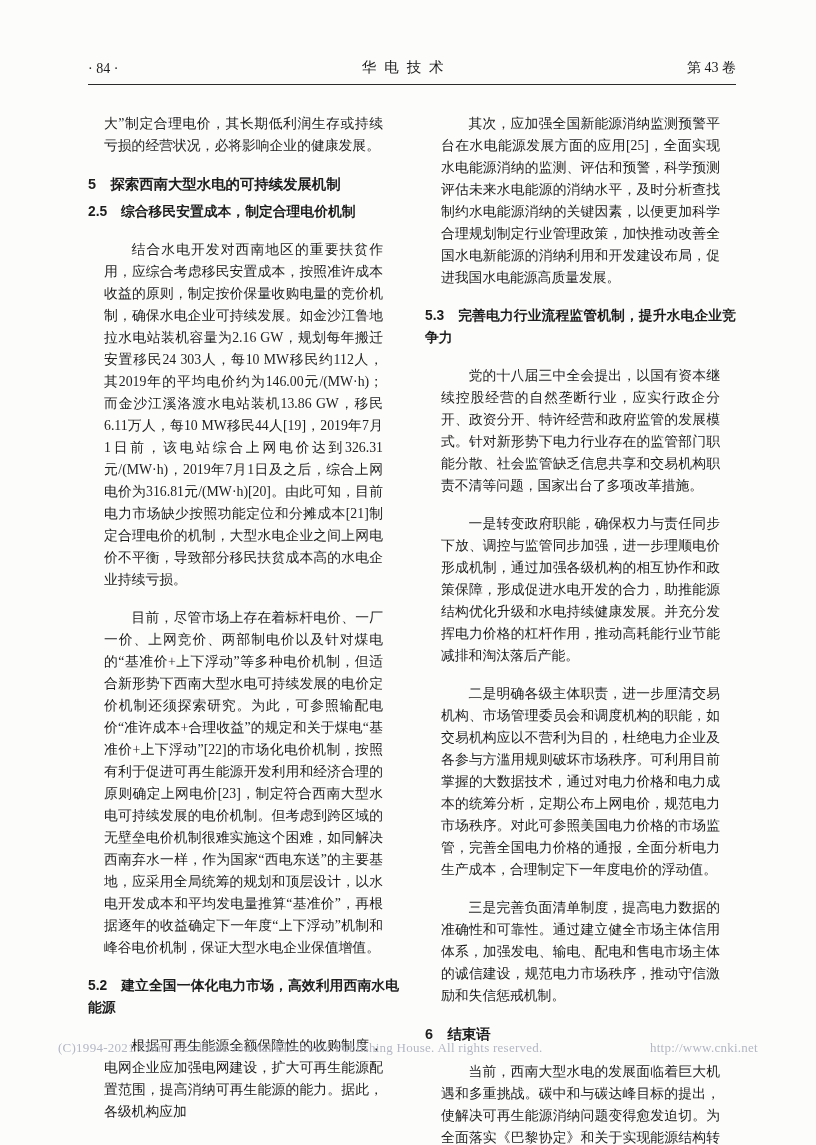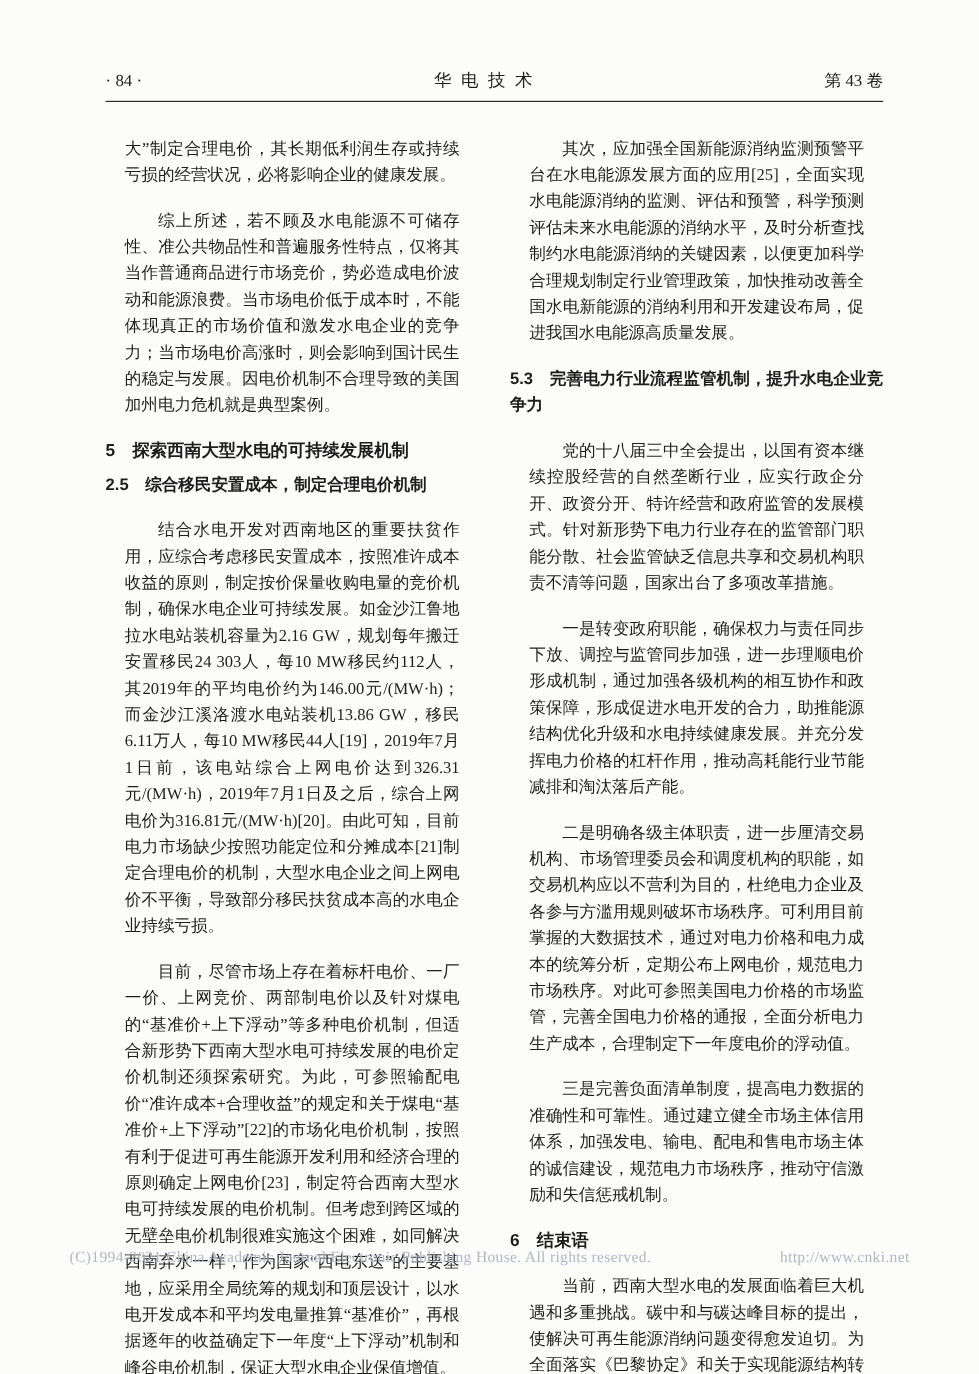--- a/index.html
+++ b/index.html
@@ -76,21 +76,20 @@
   <span>· 84 ·</span>
   <span class="journal-title">华电技术</span>
   <span>第 43 卷</span>
 </div>
 
 <div class="header-rule"></div>
 
 <div class="content">
   <div class="col">
     <p class="cont">大”制定合理电价，其长期低利润生存或持续亏损的经营状况，必将影响企业的健康发展。</p>
-    <p>综上所述，若不顾及水电能源不可储存性、准公共物品性和普遍服务性特点，仅将其当作普通商品进行市场竞价，势必造成电价波动和能源浪费。当市场电价低于成本时，不能体现真正的市场价值和激发水电企业的竞争力；当市场电价高涨时，则会影响到国计民生的稳定与发展。因电价机制不合理导致的美国加州电力危机就是典型案例。</p>
     <div class="hd1">5　探索西南大型水电的可持续发展机制</div>
     <div class="hd2">2.5　综合移民安置成本，制定合理电价机制</div>
     <p>结合水电开发对西南地区的重要扶贫作用，应综合考虑移民安置成本，按照准许成本收益的原则，制定按价保量收购电量的竞价机制，确保水电企业可持续发展。如金沙江鲁地拉水电站装机容量为2.16 GW，规划每年搬迁安置移民24 303人，每10 MW移民约112人，其2019年的平均电价约为146.00元/(MW·h)；而金沙江溪洛渡水电站装机13.86 GW，移民6.11万人，每10 MW移民44人[19]，2019年7月1日前，该电站综合上网电价达到326.31元/(MW·h)，2019年7月1日及之后，综合上网电价为316.81元/(MW·h)[20]。由此可知，目前电力市场缺少按照功能定位和分摊成本[21]制定合理电价的机制，大型水电企业之间上网电价不平衡，导致部分移民扶贫成本高的水电企业持续亏损。</p>
     <p>目前，尽管市场上存在着标杆电价、一厂一价、上网竞价、两部制电价以及针对煤电的“基准价+上下浮动”等多种电价机制，但适合新形势下西南大型水电可持续发展的电价定价机制还须探索研究。为此，可参照输配电价“准许成本+合理收益”的规定和关于煤电“基准价+上下浮动”[22]的市场化电价机制，按照有利于促进可再生能源开发利用和经济合理的原则确定上网电价[23]，制定符合西南大型水电可持续发展的电价机制。但考虑到跨区域的无壁垒电价机制很难实施这个困难，如同解决西南弃水一样，作为国家“西电东送”的主要基地，应采用全局统筹的规划和顶层设计，以水电开发成本和平均发电量推算“基准价”，再根据逐年的收益确定下一年度“上下浮动”机制和峰谷电价机制，保证大型水电企业保值增值。</p>
     <div class="hd2">5.2　建立全国一体化电力市场，高效利用西南水电能源</div>
     <p>根据可再生能源全额保障性的收购制度，电网企业应加强电网建设，扩大可再生能源配置范围，提高消纳可再生能源的能力。据此，各级机构应加</p>
   </div>
 
   <div class="col">
     <p>其次，应加强全国新能源消纳监测预警平台在水电能源发展方面的应用[25]，全面实现水电能源消纳的监测、评估和预警，科学预测评估未来水电能源的消纳水平，及时分析查找制约水电能源消纳的关键因素，以便更加科学合理规划制定行业管理政策，加快推动改善全国水电新能源的消纳利用和开发建设布局，促进我国水电能源高质量发展。</p>

